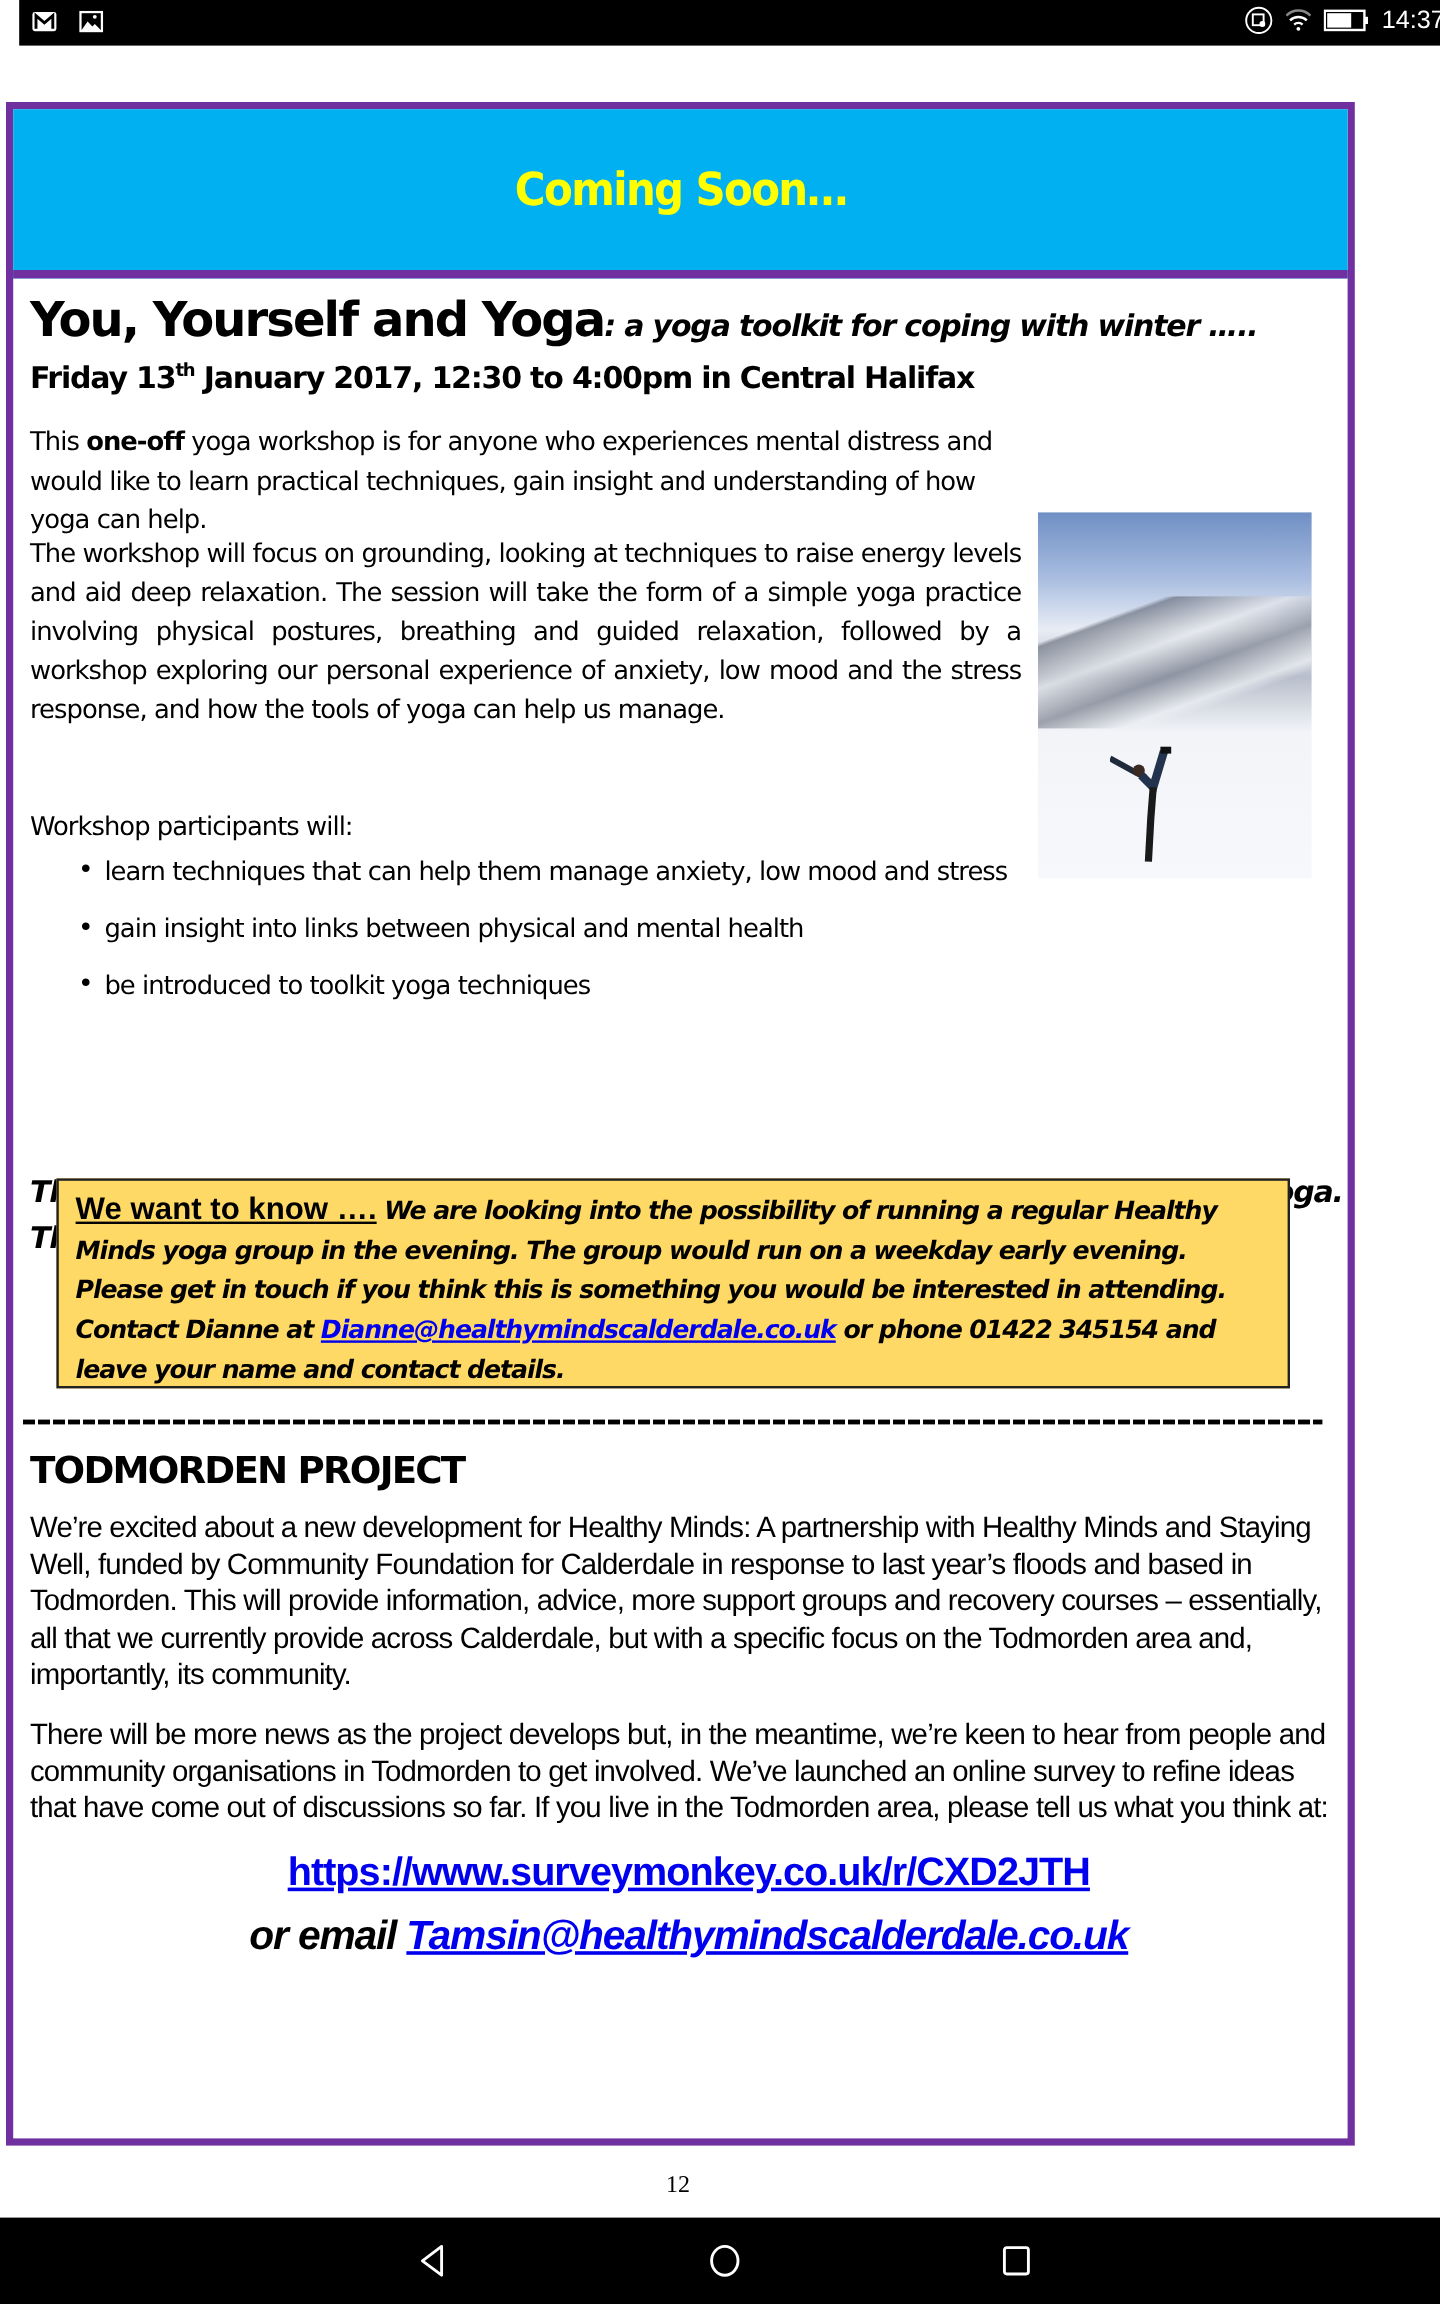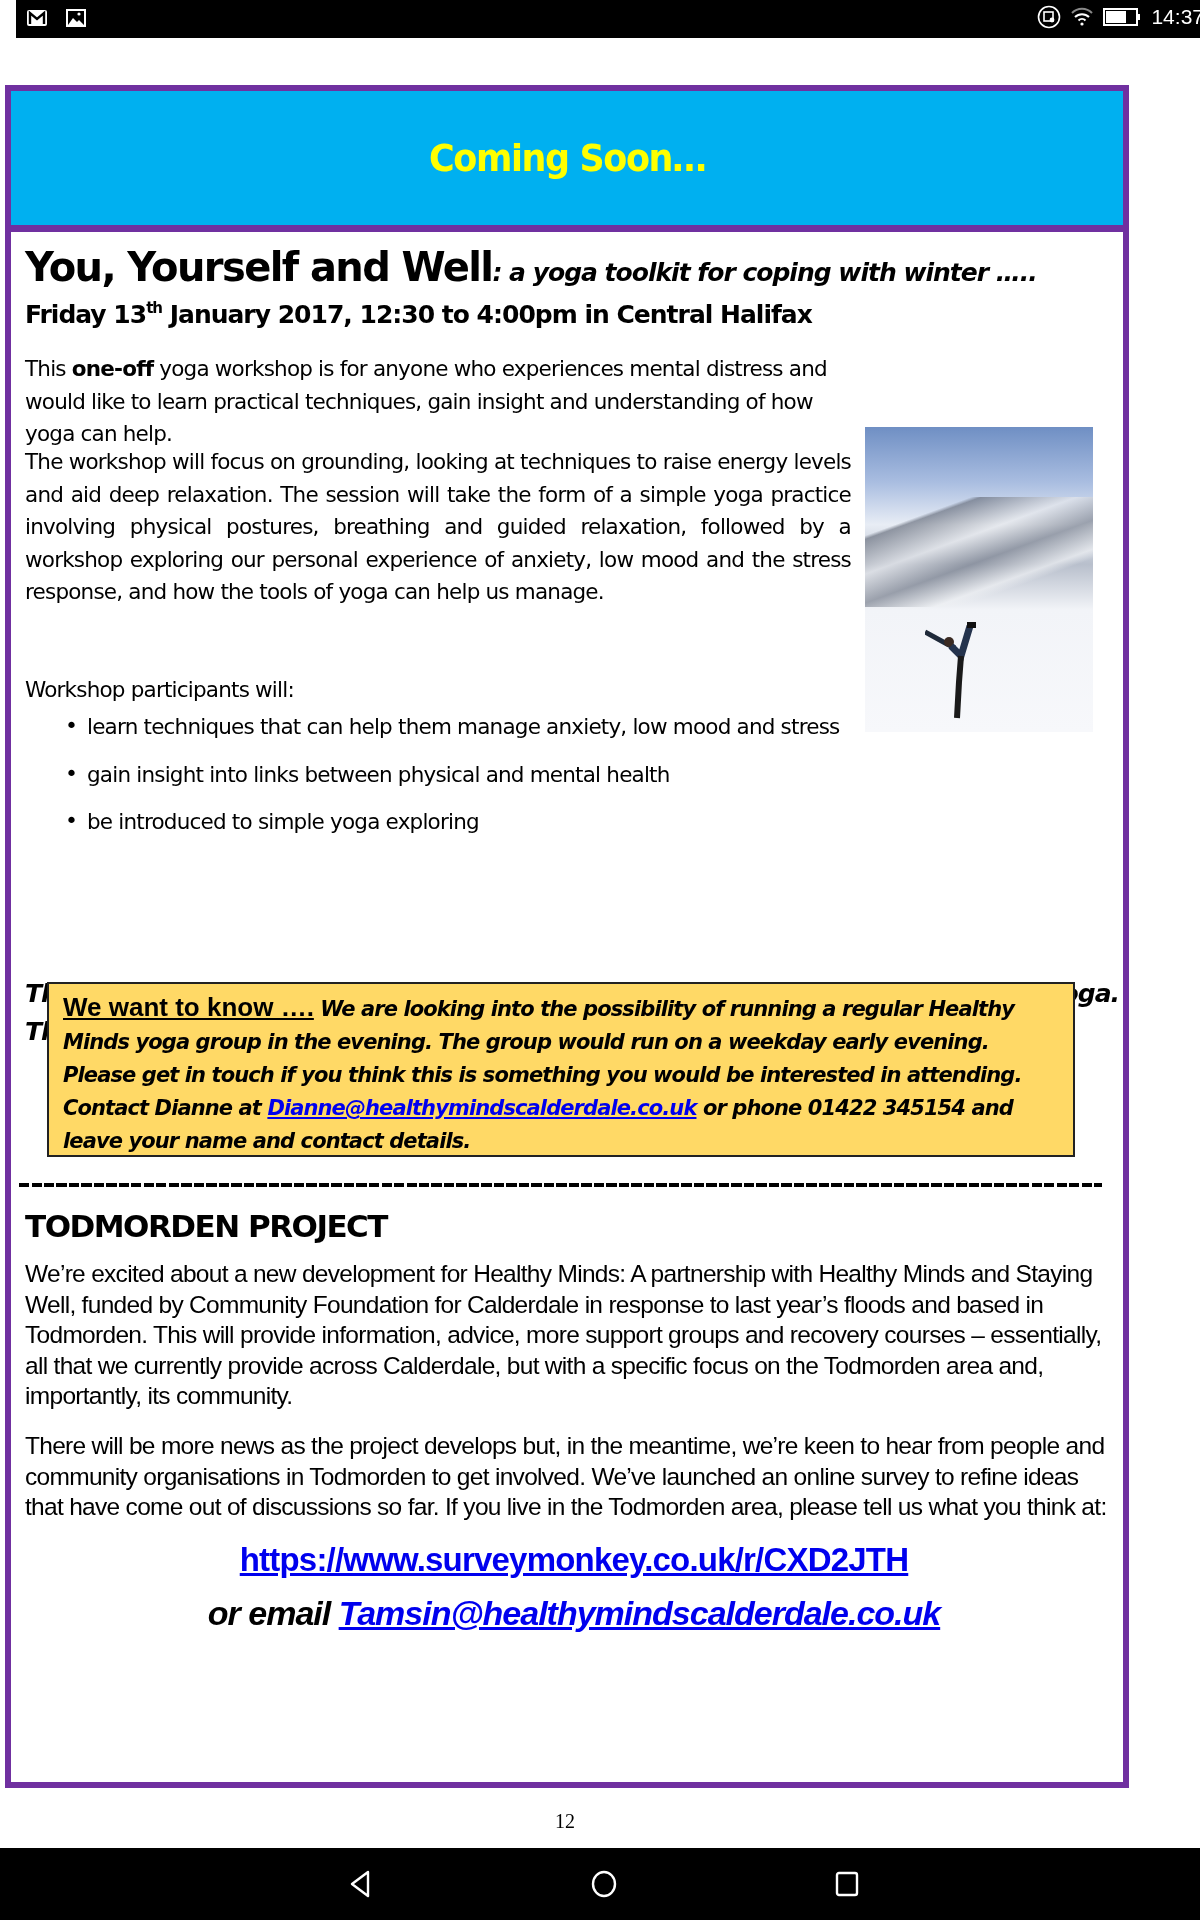--- a/index.html
+++ b/index.html
@@ -176,21 +176,21 @@
   </div>
 </div>
 
 <div class="frame">
   <div class="banner">
     <span class="banner-title">Coming Soon…</span>
   </div>
 
   <div class="content">
     <div class="title-row">
-      <span class="title-main">You, Yourself and Well</span><span class="title-sub">: a yoga toolkit for coping with winter …..</span>
+      <span class="title-main">You, Yourself and Yoga</span><span class="title-sub">: a yoga toolkit for coping with winter …..</span>
     </div>
     <div class="date-row">
       <span>Friday 13</span><sup>th</sup><span> January 2017, 12:30 to 4:00pm in Central Halifax</span>
     </div>
 
     <div class="para p1" style="top:121px;width:830px;">
       <span>This </span><b>one-off</b><span> yoga workshop is for anyone who experiences mental distress and would like to learn practical techniques, gain insight and understanding of how yoga can help.</span>
     </div>
     <div class="para p2" style="top:214px;width:826px;">The workshop will focus on grounding, looking at techniques to raise energy levels and aid deep relaxation.  The session will take the form of a simple yoga practice involving physical postures, breathing and guided relaxation, followed by a workshop exploring our personal experience of anxiety, low mood and the stress response, and how the tools of yoga can help us manage.</div>
 
@@ -202,21 +202,21 @@
         <path d="M26 24 L36 34 L45 4" stroke="#24334d" stroke-width="7" fill="none"></path>
         <path d="M36 34 L34 60 L32 96" stroke="#1a1a1a" stroke-width="6" fill="none"></path>
         <rect x="42" y="0" width="9" height="6" fill="#111"></rect>
       </svg>
     </div>
 
     <div class="label-participants">Workshop participants will:</div>
     <ul class="bullets">
       <li>learn techniques that can help them manage anxiety, low mood and stress</li>
       <li>gain insight into links between physical and mental health</li>
-      <li>be introduced to simple yoga exploring</li>
+      <li>be introduced to toolkit yoga techniques</li>
     </ul>
 
     <div class="ideal" style="top:743px;">
       <span class="l1">This workshop is ideal for anyone with little or no experience of yoga.</span>
       <span>The workshop is free but places are limited, so booking is essential.</span>
     </div>
   </div>
 
   <div class="know-box" style="left:36px;top:891px;">
     <span class="lead">We want to know ….</span><span> We are looking into the possibility of running a regular Healthy Minds yoga group in the evening.  The group would run on a weekday early evening. Please get in touch if you think this is something you would be interested in attending. Contact Dianne at </span><a class="link" href="#">Dianne@healthymindscalderdale.co.uk</a><span> or phone 01422 345154 and leave your name and contact details.</span>

